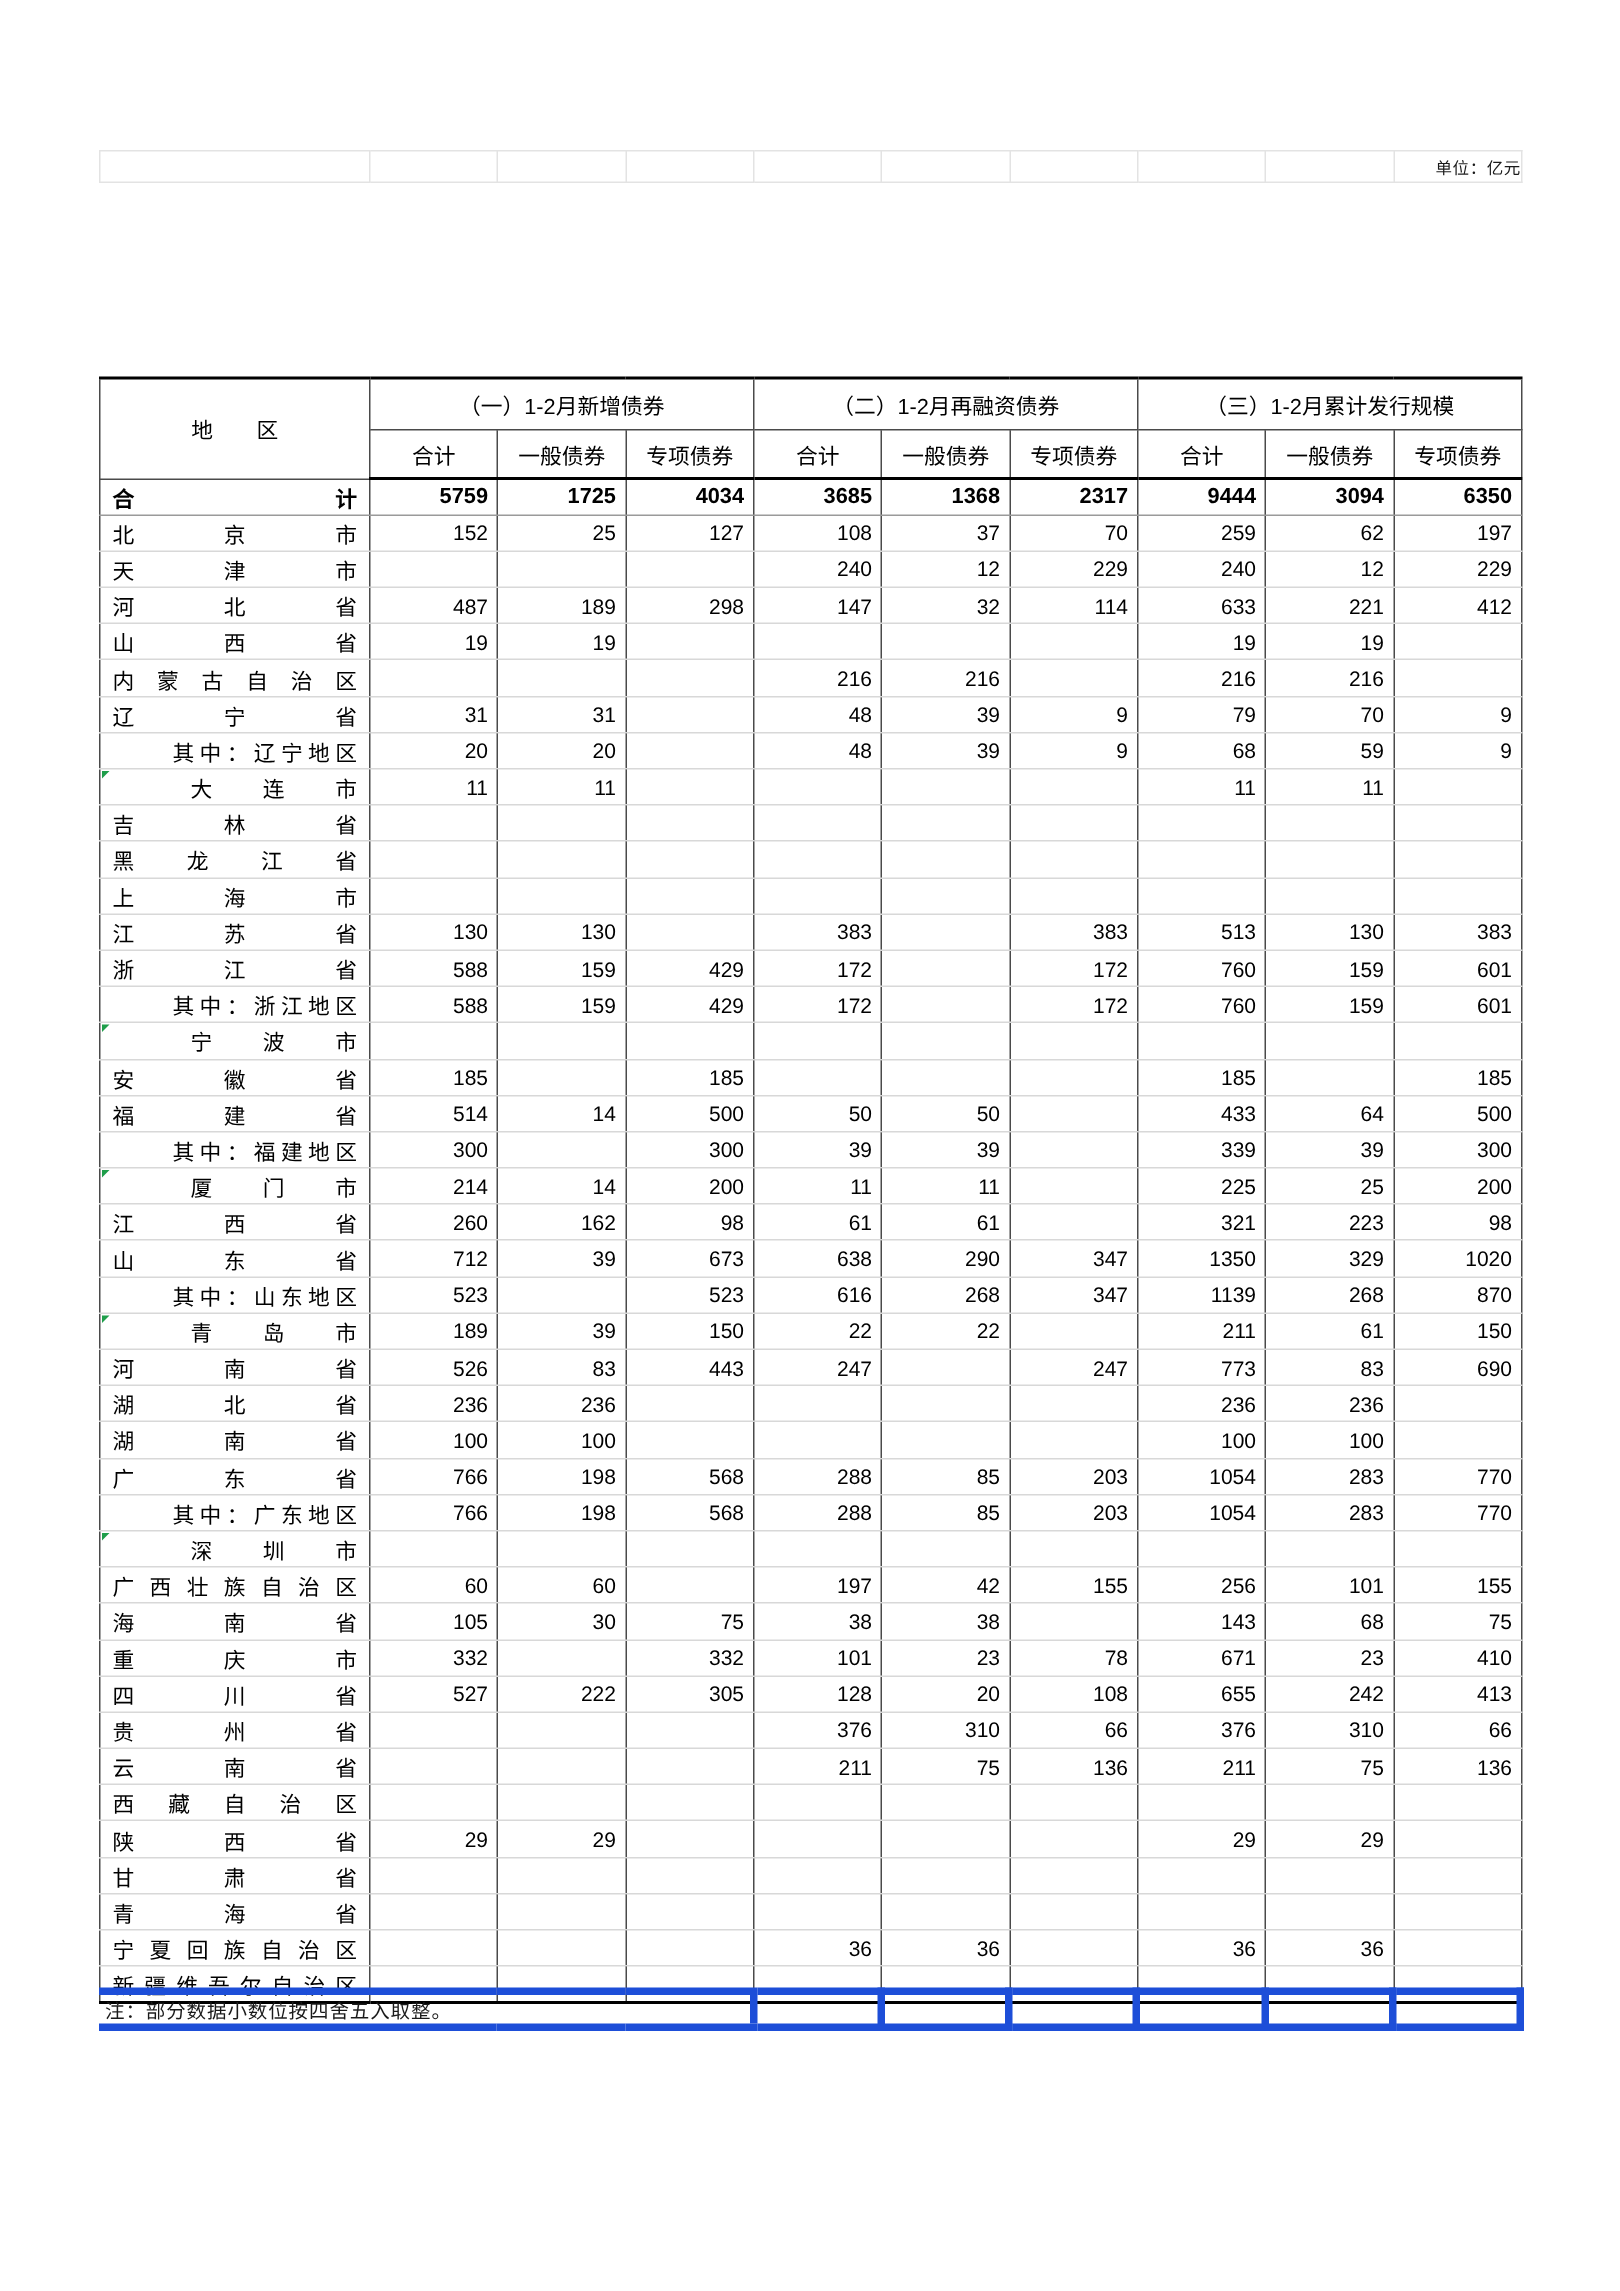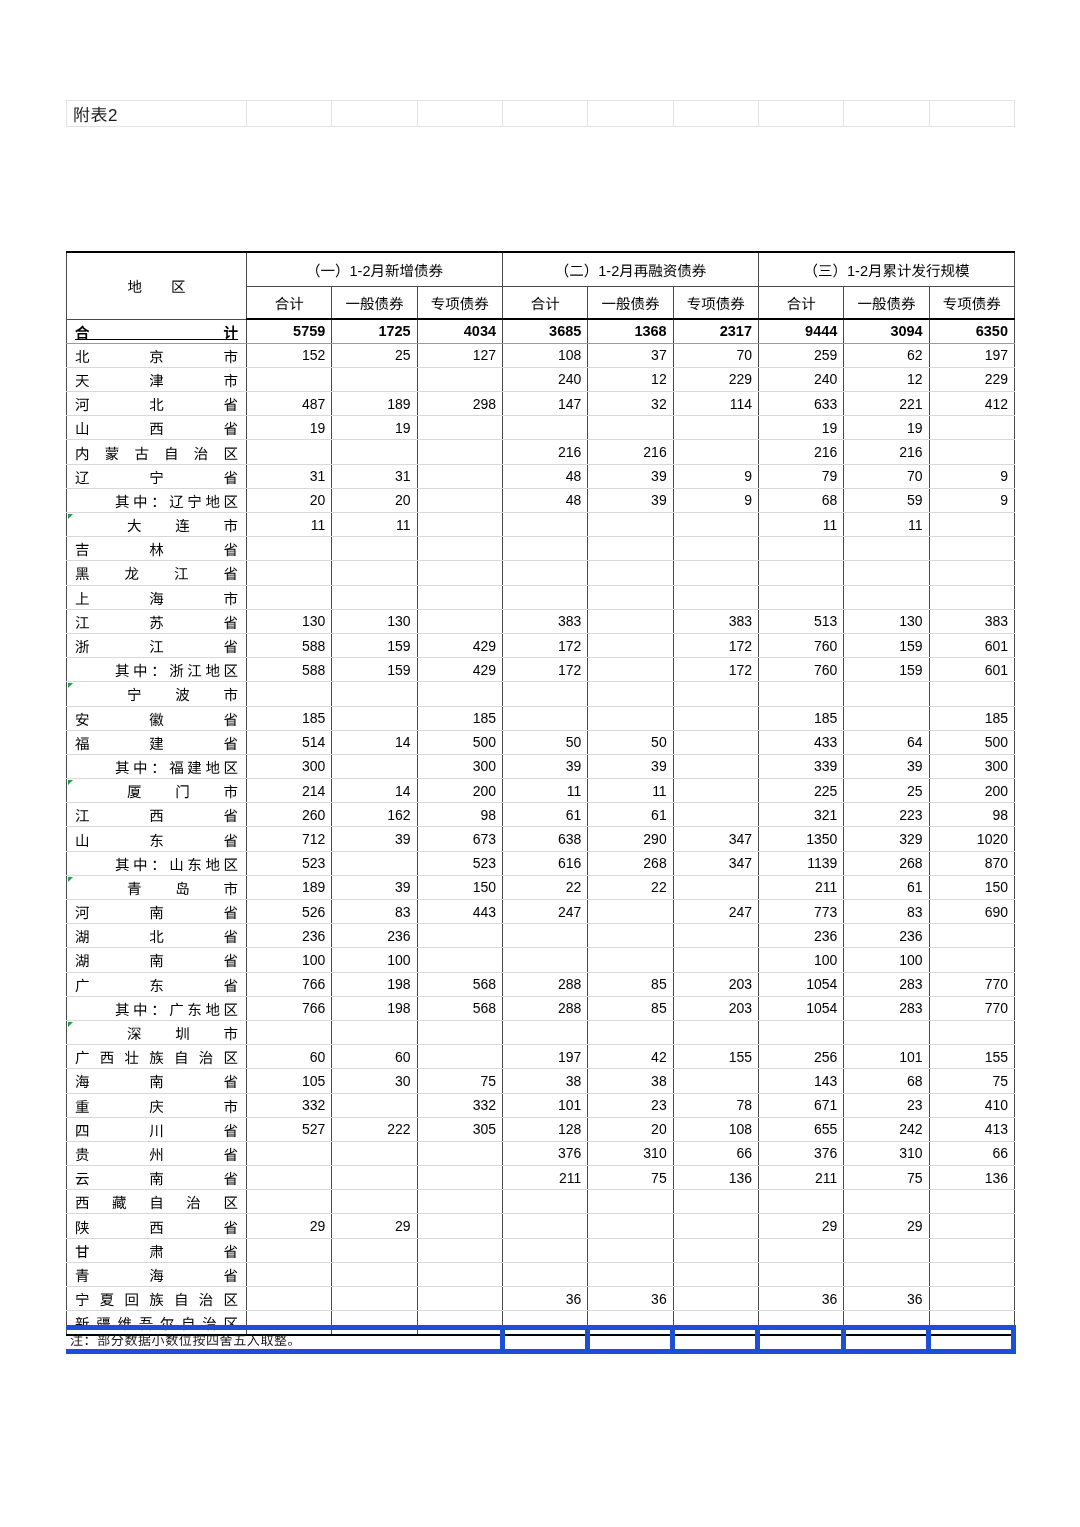--- a/index.html
+++ b/index.html
@@ -130,21 +130,21 @@
     padding-right: 6px;
     font-variant-numeric: tabular-nums;
   }
 
   
   tr.total td {
     font-weight: bold;
     font-size: 14.5px;
     border-bottom: 1px solid #9a9a9a;
   }
-  tr.total td.region { font-weight: bold; text-decoration: underline; }
+  tr.total td.region { font-weight: bold; }
 
   
   tr.last-row td { border-bottom: 2px solid #000 !important; }
 
   
   .marker {
     position: absolute;
     left: 1px;
     top: 1px;
     width: 0;
@@ -192,30 +192,30 @@
       <col style="width:85.33px">
         <col style="width:85.33px">
         <col style="width:85.33px">
       <col style="width:85.33px">
         <col style="width:85.33px">
         <col style="width:85.33px">
       <col style="width:85.33px">
     </colgroup>
     <tbody>
       <tr>
-        <td class="label">附表2</td>
-        <td></td>
-        <td></td>
-        <td></td>
-        <td></td>
-        <td></td>
-        <td></td>
-        <td></td>
-        <td></td>
-        <td></td>
+        <td></td>
+        <td></td>
+        <td></td>
+        <td></td>
+        <td></td>
+        <td></td>
+        <td></td>
+        <td></td>
+        <td></td>
+        <td class="unit-cell">单位：亿元</td>
       </tr>
     </tbody>
   </table>
 
   <table class="main-table">
     <colgroup>
       <col class="c-region">
       <col class="c-data">
         <col class="c-data">
         <col class="c-data">

